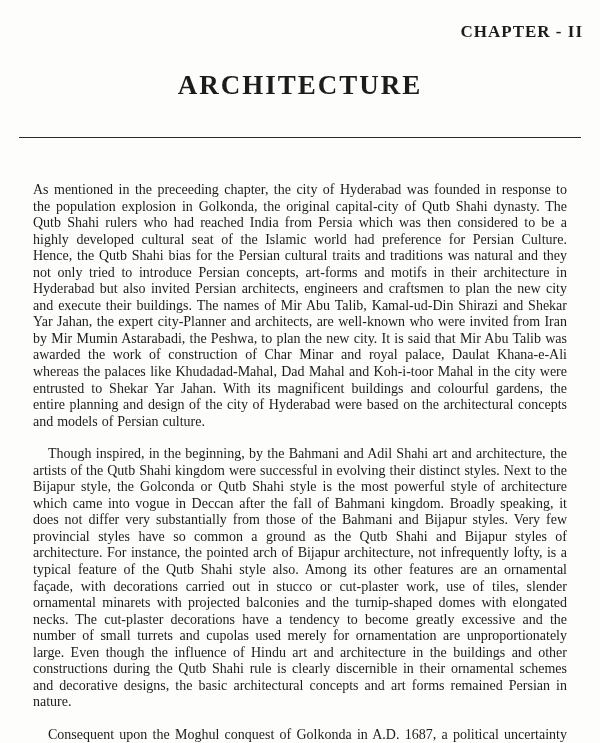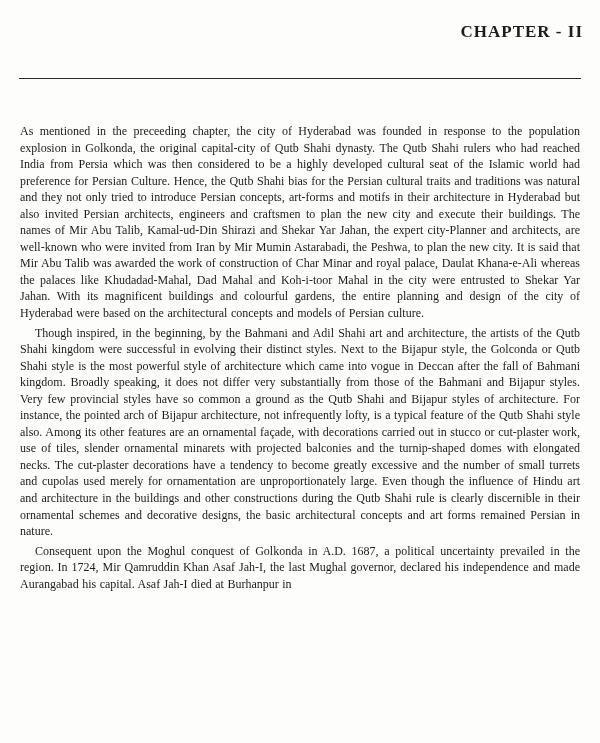--- a/index.html
+++ b/index.html
@@ -35,39 +35,40 @@
   }
   .divider {
     border: none;
     border-top: 1.5px solid #2a2a2a;
     margin: 36px 2px 0 2px;
   }
   .body-text {
     margin-top: 44px;
   }
   .body-text p {
-    margin: 3px;
-    font-size: 12px;
+    margin: 16px;
+    font-size: 14px;
     line-height: 16.55px;
     text-align: justify;
     word-spacing: 0.5px;
   }
   .body-text p.indent {
     text-indent: 15px;
   }
   .body-text p + p {
     margin-top: 2px;
   }
 </style>
 </head>
 <body>
 
 <div class="page">
   <h2 class="chapter-heading">CHAPTER - II</h2>
 
+  <h1 class="page-title">ARCHITECTURE</h1>
 
   <hr class="divider">
 
   <div class="body-text">
     <p>As mentioned in the preceeding chapter, the city of Hyderabad was founded in response to the population explosion in Golkonda, the original capital-city of Qutb Shahi dynasty. The Qutb Shahi rulers who had reached India from Persia which was then considered to be a highly developed cultural seat of the Islamic world had preference for Persian Culture. Hence, the Qutb Shahi bias for the Persian cultural traits and traditions was natural and they not only tried to introduce Persian concepts, art-forms and motifs in their architecture in Hyderabad but also invited Persian architects, engineers and craftsmen to plan the new city and execute their buildings. The names of Mir Abu Talib, Kamal-ud-Din Shirazi and Shekar Yar Jahan, the expert city-Planner and architects, are well-known who were invited from Iran by Mir Mumin Astarabadi, the Peshwa, to plan the new city. It is said that Mir Abu Talib was awarded the work of construction of Char Minar and royal palace, Daulat Khana-e-Ali whereas the palaces like Khudadad-Mahal, Dad Mahal and Koh-i-toor Mahal in the city were entrusted to Shekar Yar Jahan. With its magnificent buildings and colourful gardens, the entire planning and design of the city of Hyderabad were based on the architectural concepts and models of Persian culture.</p>
     <p class="indent">Though inspired, in the beginning, by the Bahmani and Adil Shahi art and architecture, the artists of the Qutb Shahi kingdom were successful in evolving their distinct styles. Next to the Bijapur style, the Golconda or Qutb Shahi style is the most powerful style of architecture which came into vogue in Deccan after the fall of Bahmani kingdom. Broadly speaking, it does not differ very substantially from those of the Bahmani and Bijapur styles. Very few provincial styles have so common a ground as the Qutb Shahi and Bijapur styles of architecture. For instance, the pointed arch of Bijapur architecture, not infrequently lofty, is a typical feature of the Qutb Shahi style also. Among its other features are an ornamental façade, with decorations carried out in stucco or cut-plaster work, use of tiles, slender ornamental minarets with projected balconies and the turnip-shaped domes with elongated necks. The cut-plaster decorations have a tendency to become greatly excessive and the number of small turrets and cupolas used merely for ornamentation are unproportionately large. Even though the influence of Hindu art and architecture in the buildings and other constructions during the Qutb Shahi rule is clearly discernible in their ornamental schemes and decorative designs, the basic architectural concepts and art forms remained Persian in nature.</p>
     <p class="indent">Consequent upon the Moghul conquest of Golkonda in A.D. 1687, a political uncertainty prevailed in the region. In 1724, Mir Qamruddin Khan Asaf Jah-I, the last Mughal governor, declared his independence and made Aurangabad his capital. Asaf Jah-I died at Burhanpur in</p>
   </div>
 </div>
 

